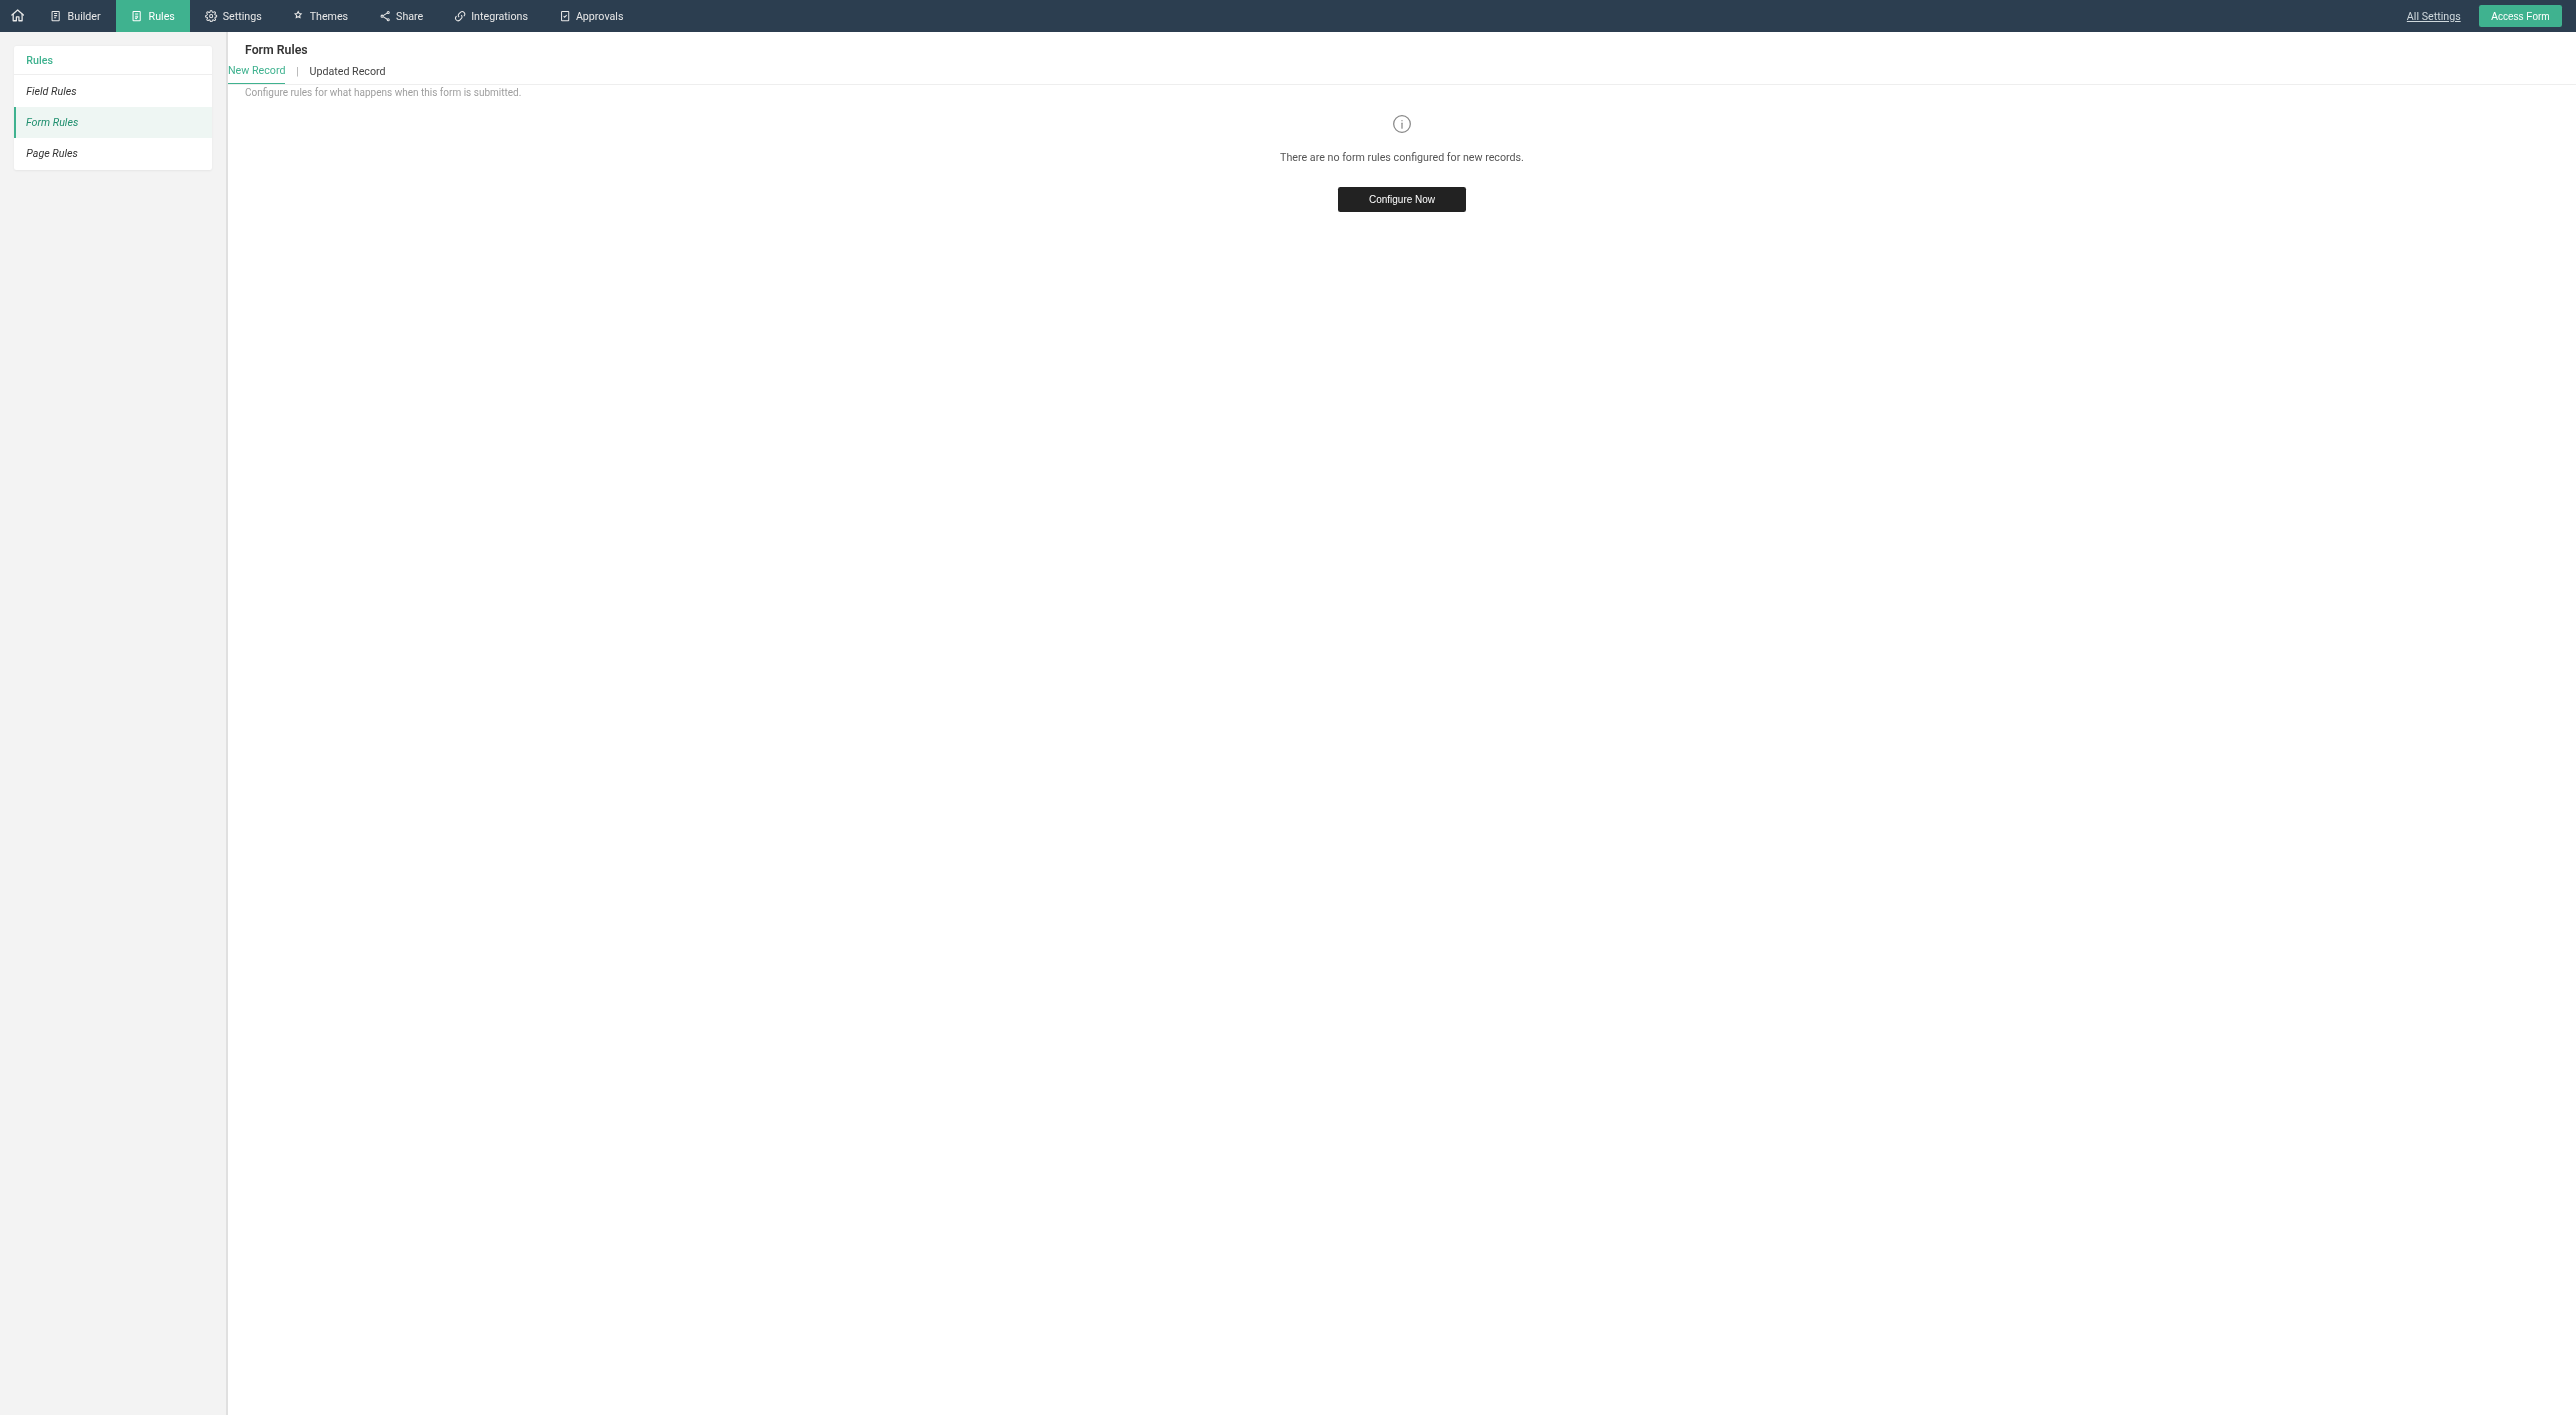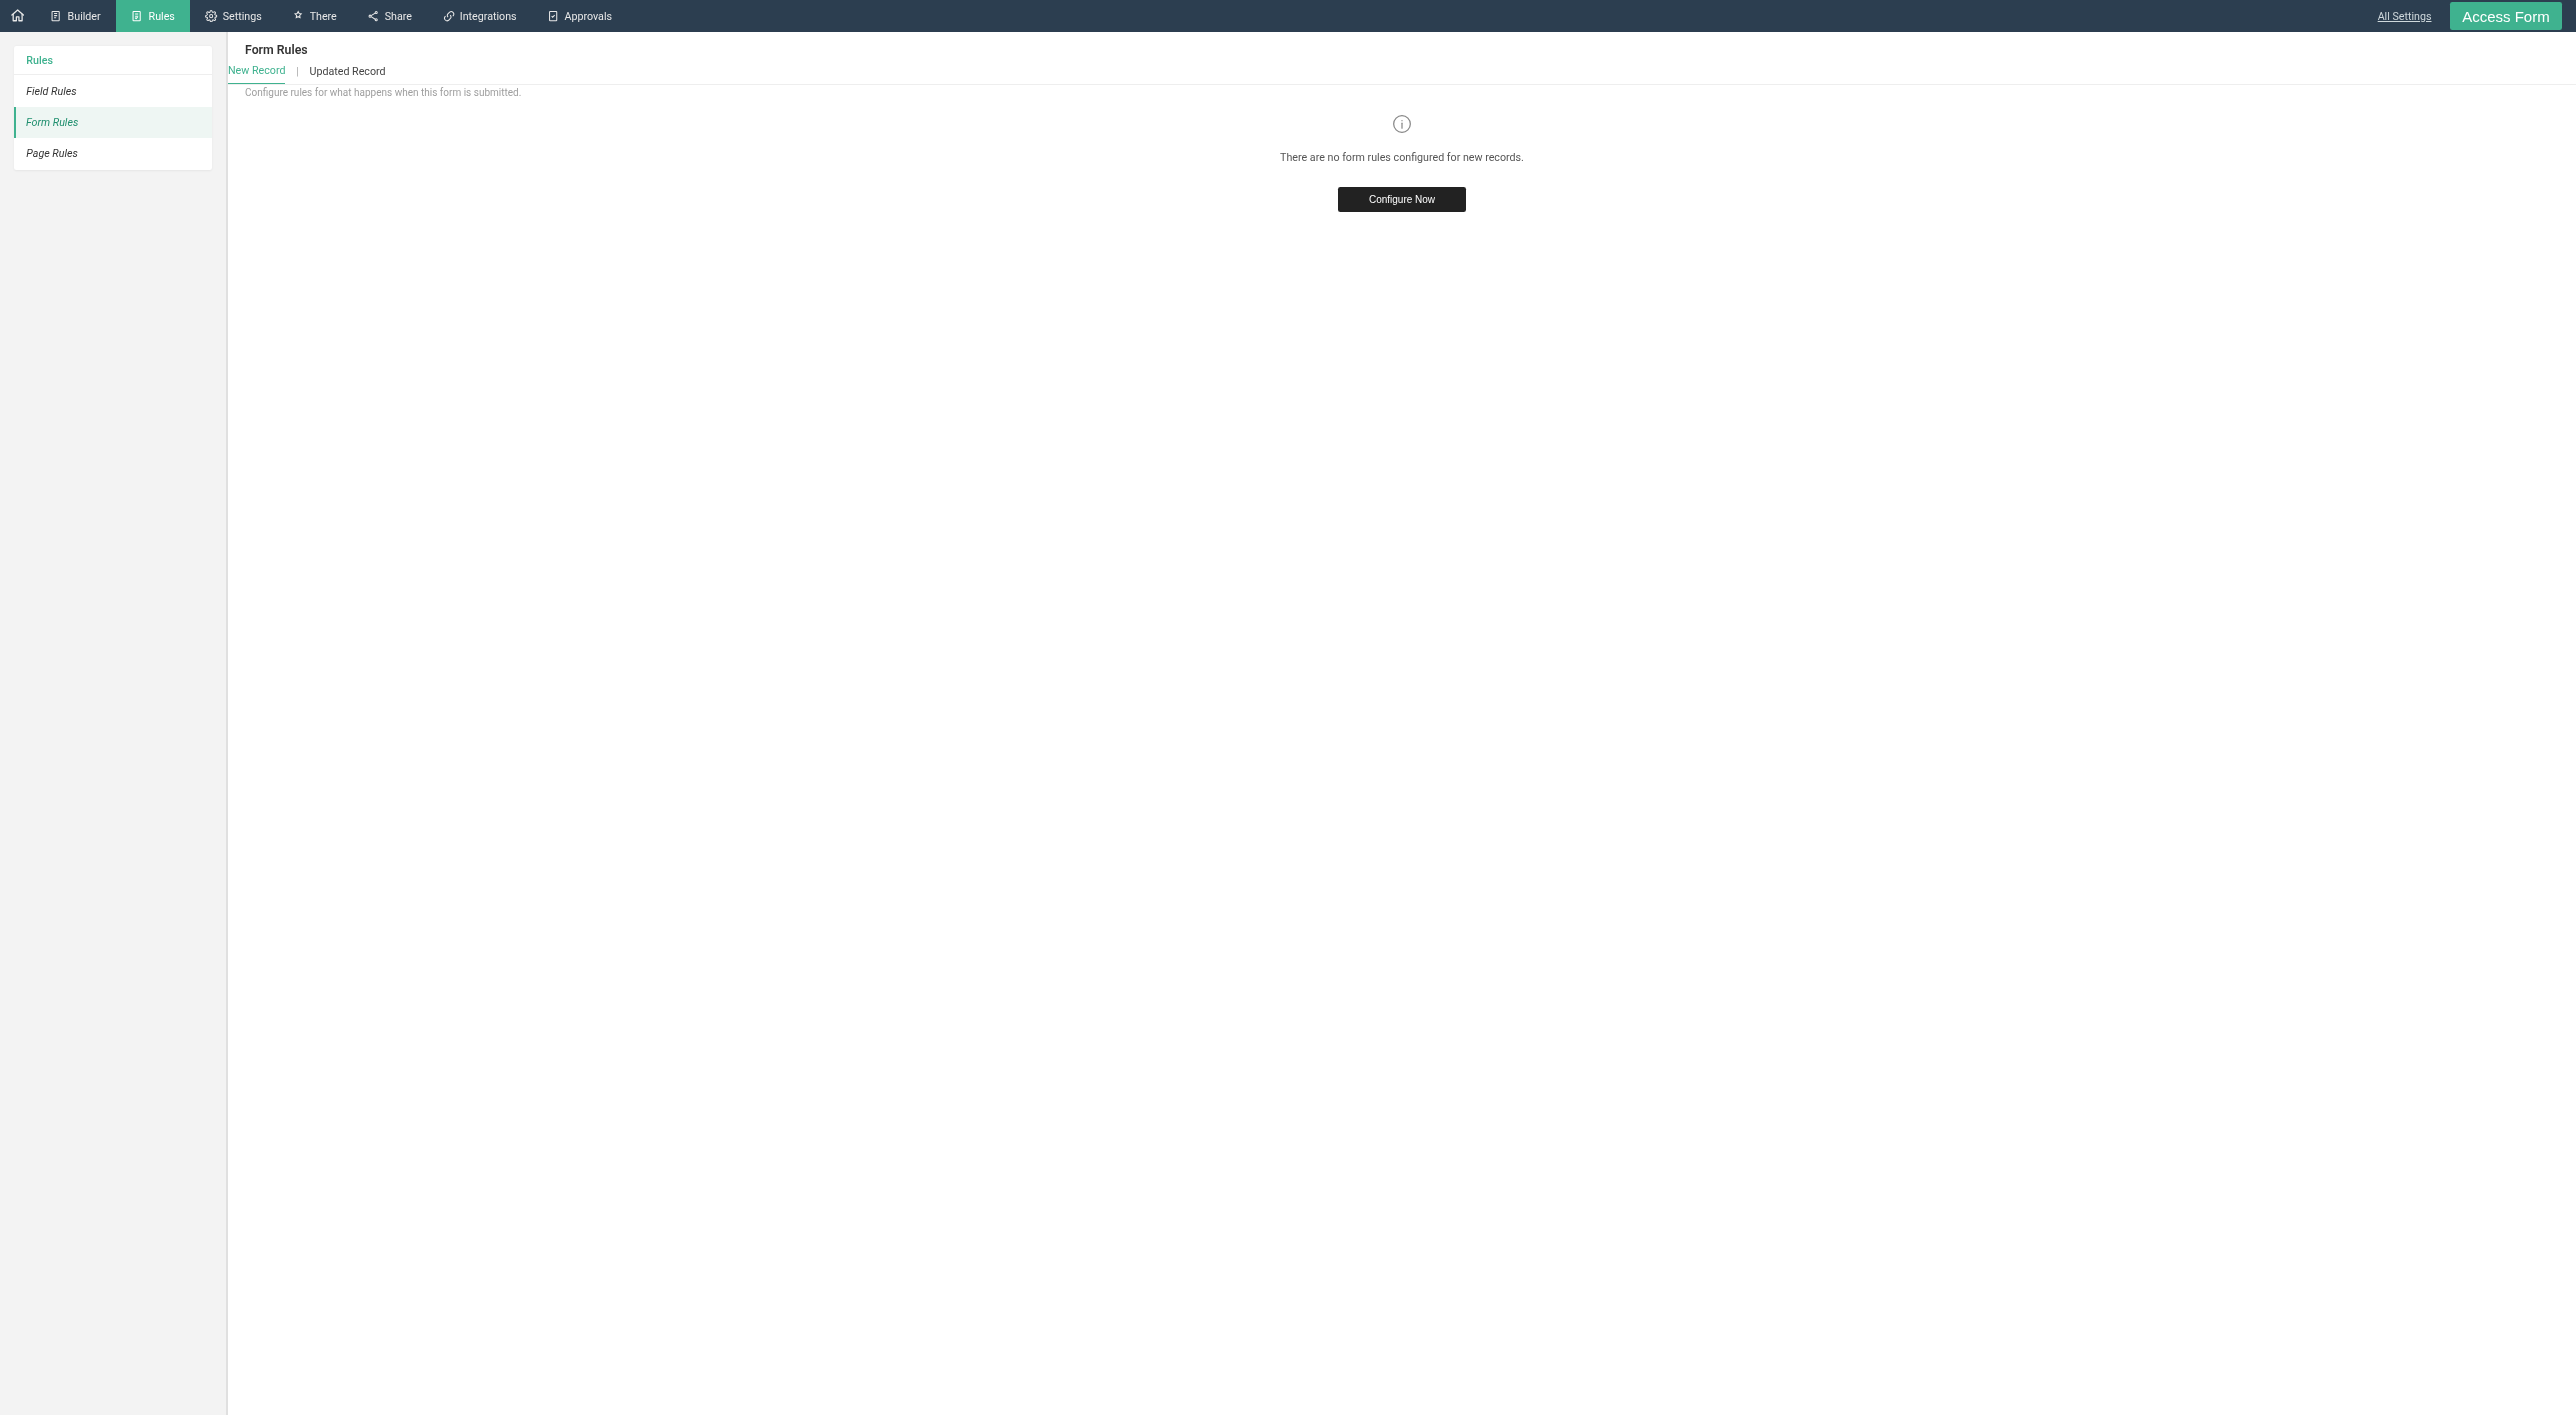--- a/index.html
+++ b/index.html
@@ -59,21 +59,21 @@
       margin-right: 18.4px;
       cursor: pointer;
     }
     .top-btn {
       background: #3fb28f;
       color: #fff;
       padding: 5.4px 12.3px;
       border-radius: 2.3px;
       cursor: pointer;
       border: none;
-      font-size: 15px;
+      font-size: 10px;
     }
     .page {
       display: flex;
       height: calc(100vh - 32px);
     }
     .sidebar {
       width: 227px;
       padding: 14px;
       border-right: 0.8px solid #e0e0e0;
       background: #f3f3f3;
@@ -214,21 +214,21 @@
           </svg>
       </span>
       <span>Settings</span>
     </div>
     <div class="top-tab">
       <span class="icon">
         <svg viewBox="0 0 24 24" width="12.3" height="12.3" fill="none" stroke="currentColor" stroke-width="2">
             <path d="M12 3l2 4 4 .5-3 3 .7 4.2L12 13l-3.7 1.7L9 10.5 6 7.5l4-.5z"></path>
           </svg>
       </span>
-      <span>There</span>
+      <span>Themes</span>
     </div>
     <div class="top-tab">
       <span class="icon">
         <svg viewBox="0 0 24 24" width="12.3" height="12.3" fill="none" stroke="currentColor" stroke-width="2">
             <circle cx="18" cy="5" r="2"></circle>
             <circle cx="6" cy="12" r="2"></circle>
             <circle cx="18" cy="19" r="2"></circle>
             <path d="M8 11l8-5M8 13l8 5"></path>
           </svg>
       </span>

